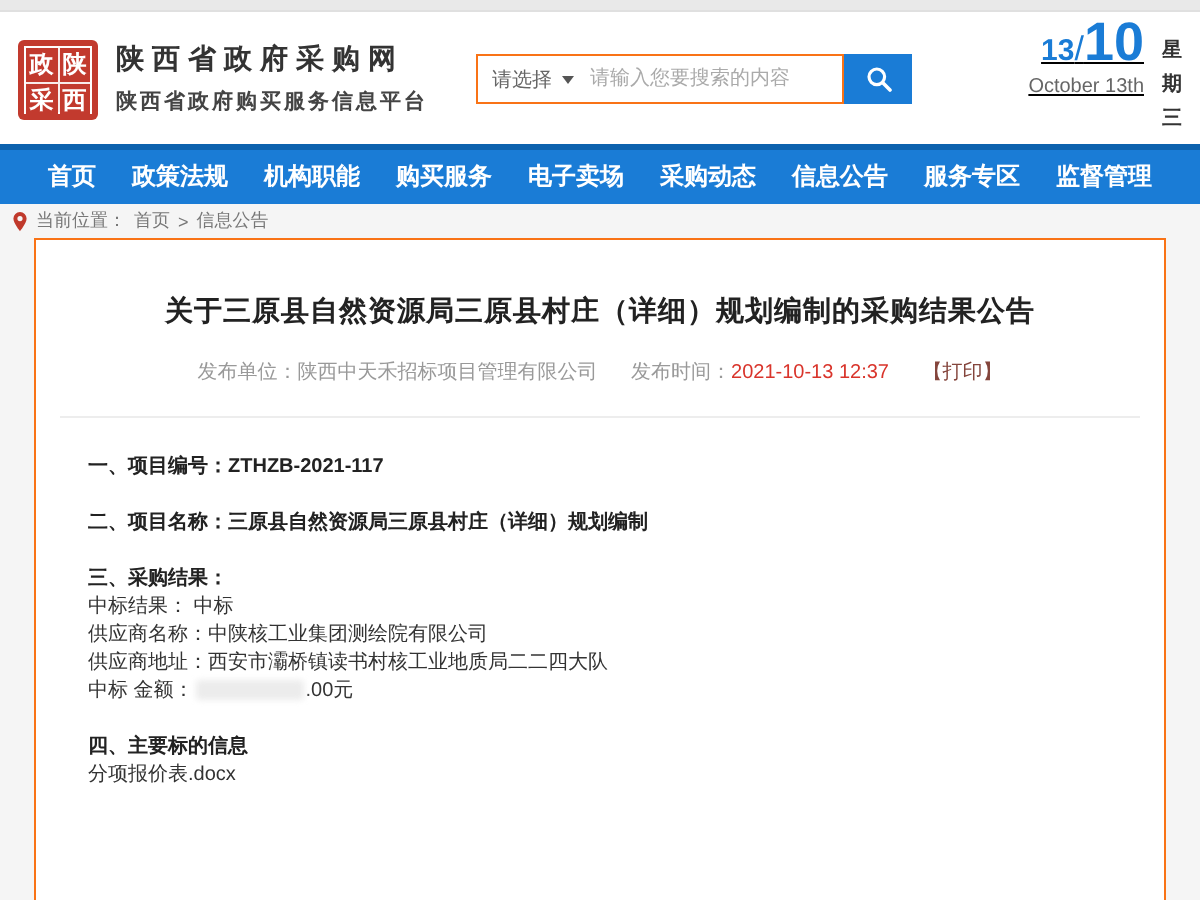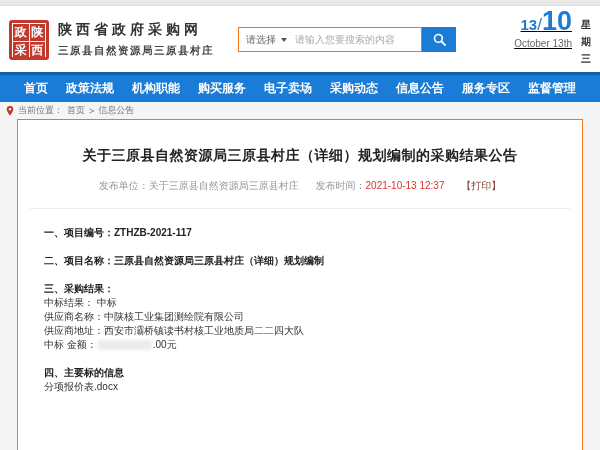--- a/index.html
+++ b/index.html
@@ -71,21 +71,21 @@
   <div class="seal">
     <div class="seal-inner">
       <span>政</span>
       <span>陕</span>
       <span>采</span>
       <span>西</span>
     </div>
   </div>
   <div class="titles">
     <div class="site-title">陕西省政府采购网</div>
-    <div class="site-subtitle">三原县自然资源局三原县村庄</div>
+    <div class="site-subtitle">陕西省政府购买服务信息平台</div>
   </div>
   <div class="searchbar">
     <div class="search-box">
       <div class="search-select">
         <span>请选择</span>
         <span class="caret"></span>
       </div>
       <input class="search-input" type="text" placeholder="请输入您要搜索的内容" style="">
     </div>
     <button class="search-btn">
@@ -128,21 +128,21 @@
   </svg>
   <span>当前位置：</span>
   <span class="link">首页</span>
   <span>&gt;</span>
   <span>信息公告</span>
 </div>
 
 <div class="card">
   <div class="art-title">关于三原县自然资源局三原县村庄（详细）规划编制的采购结果公告</div>
   <div class="art-meta">
-    <span>发布单位：</span><span>关于三原县自然资源局三原县村庄</span><span class="gap"></span>
+    <span>发布单位：</span><span>陕西中天禾招标项目管理有限公司</span><span class="gap"></span>
     <span>发布时间：</span><span class="meta-red">2021-10-13 12:37</span><span class="gap"></span>
     <span class="print-btn">【打印】</span>
   </div>
   <hr class="divider">
   <div class="art-body">
     <div class="sec"><span>一、项目编号：</span><span>ZTHZB-2021-117</span></div>
     <div class="sec"><span>二、项目名称：</span><span>三原县自然资源局三原县村庄（详细）规划编制</span></div>
     <div class="sec">三、采购结果：</div>
     <div class="line"><span>中标结果：</span> <span>中标</span></div>
     <div class="line"><span>供应商名称：</span><span>中陕核工业集团测绘院有限公司</span></div>

